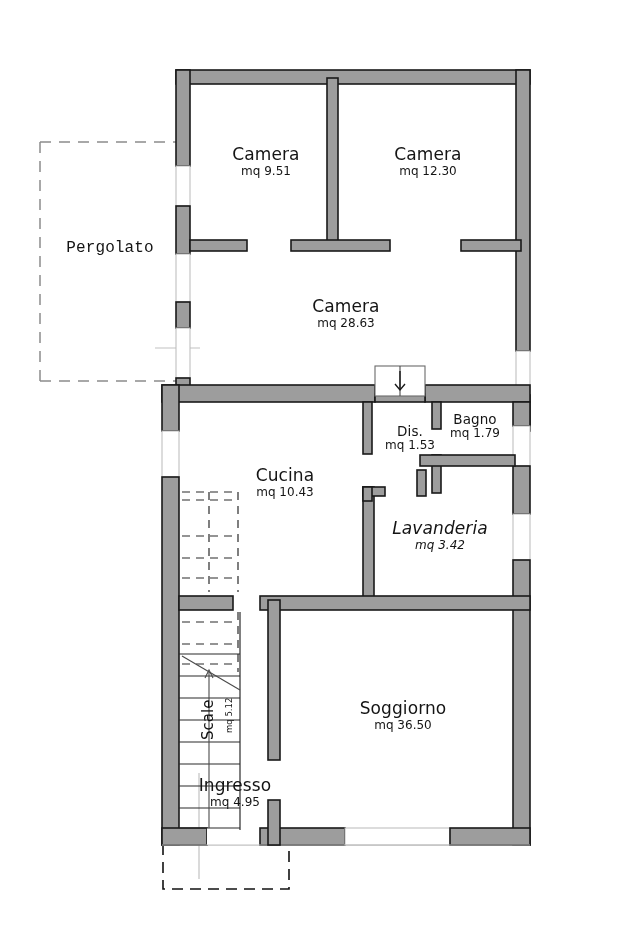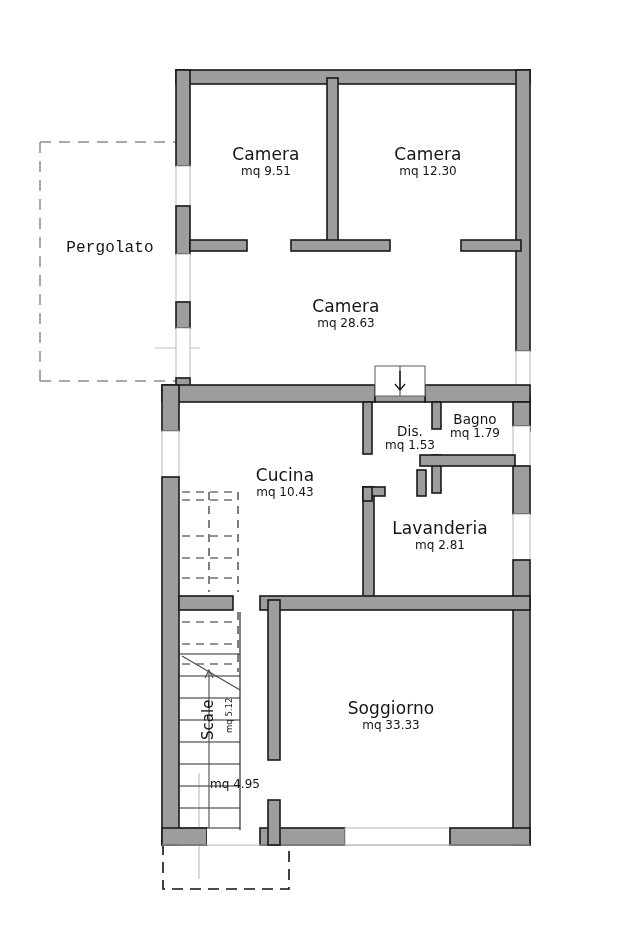--- a/index.html
+++ b/index.html
@@ -267,31 +267,32 @@
     <div class="room small" style="left:432px;top:412px;width:86px;">
       <span class="nm">Bagno</span>
       <span class="ar">mq 1.79</span>
     </div>
 
     <div class="room" style="left:227px;top:467px;width:116px;">
       <span class="nm">Cucina</span>
       <span class="ar">mq 10.43</span>
     </div>
 
-    <div class="room" style="left:378px;top:520px;width:124px;">
+    <div class="room" style="left:378px;top:520px;width:124px;font-style:italic;">
       <span class="nm">Lavanderia</span>
-      <span class="ar">mq 2.81</span>
-    </div>
-
-    <div class="room" style="left:321px;top:700px;width:140px;">
+      <span class="ar">mq 3.42</span>
+    </div>
+
+    <div class="room" style="left:333px;top:700px;width:140px;">
       <span class="nm">Soggiorno</span>
-      <span class="ar">mq 33.33</span>
+      <span class="ar">mq 36.50</span>
     </div>
 
     <div class="room" style="left:165px;top:777px;width:140px;">
+      <span class="nm">Ingresso</span>
       <span class="ar">mq 4.95</span>
     </div>
 
     <div class="vlabel" style="left:198px;top:740px;transform:rotate(-90deg);">
       <span class="nm">Scale</span>
     </div>
     <div class="vlabel" style="left:217px;top:733px;transform:rotate(-90deg);">
       <span class="ar">mq 5.12</span>
     </div>
 

